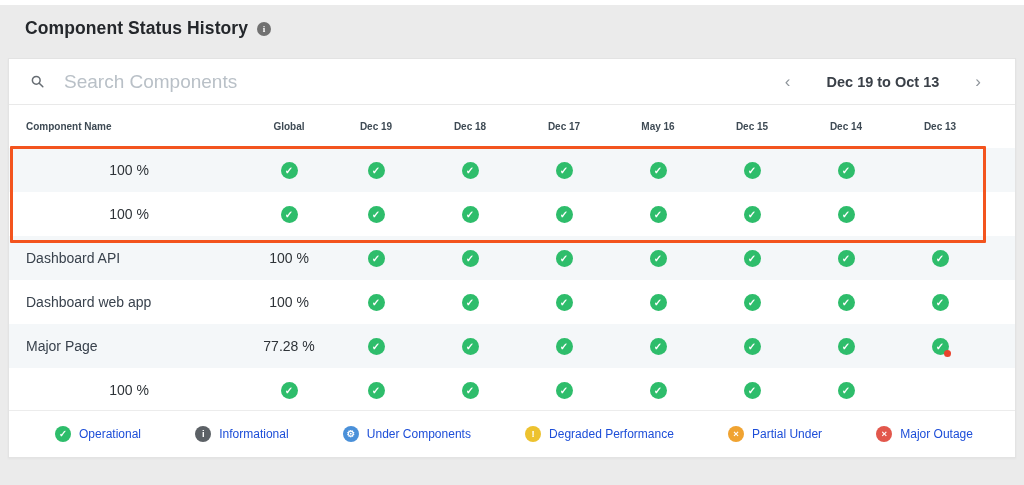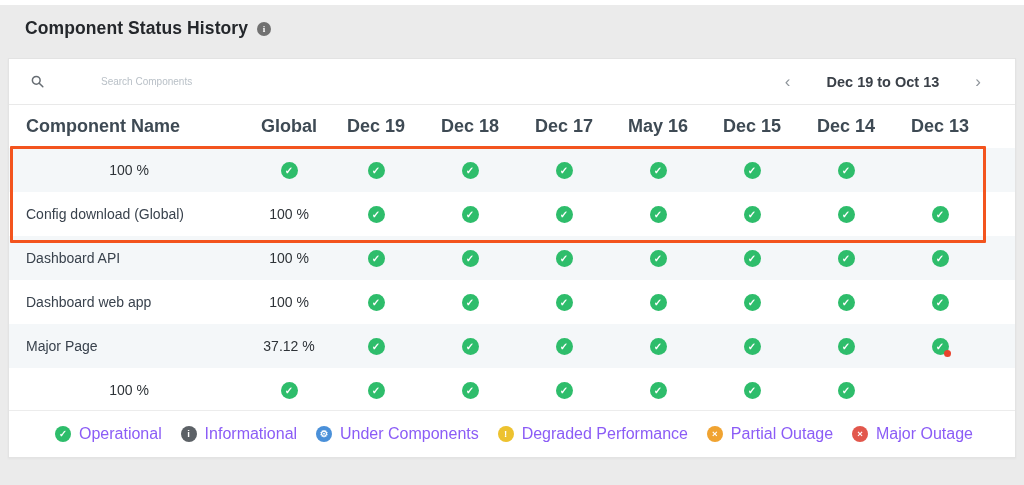--- a/index.html
+++ b/index.html
@@ -37,40 +37,40 @@
   }
 
   
   .toolbar {
     height:46px; display:flex; align-items:center;
     border-bottom:1px solid #e9e9e9;
     padding:0 0 0 21px;
   }
   .search-icon { width:15px; height:15px; margin-right:17px; flex:none; cursor:pointer; }
   .search-input {
-    border:none; outline:none; flex:1; font-size:10px; color:#444;
-    font-family:"Liberation Sans", sans-serif; background:transparent;margin-left:37px;
+    border:none; outline:none; flex:1; font-size:19px; color:#444;
+    font-family:"Liberation Sans", sans-serif; background:transparent;
   }
   .search-input::placeholder { color:#b9c0c7; }
   .date-nav { display:flex; align-items:center; margin-left:auto; padding-right:28px; }
   .chev {
     background:none; border:none; color:#8f959b; font-size:17px; line-height:1;
     cursor:pointer; padding:2px 6px; font-family:"Liberation Sans", sans-serif;
   }
   .range { font-weight:bold; color:#3a4048; font-size:14.5px; margin:0 30px; }
 
   
   .grid-row {
     display:grid;
     grid-template-columns:240px 80px repeat(7, 1fr);
     align-items:center;
     padding-right:28px;
   }
   .thead { height:43px; }
-  .th { font-size:18px; font-weight:bold; color:#3e4a54; text-align:center; }
+  .th { font-size:10px; font-weight:bold; color:#3e4a54; text-align:center; }
   .th.col-name { text-align:left; padding-left:17px; }
   .tr { height:44px; }
   .tr.alt { background:#f4f7f9; }
   .td-name { font-size:14px; color:#39424d; padding-left:17px; }
   .td-uptime { font-size:14px; color:#2e3338; text-align:center; }
   .td-status { display:flex; justify-content:center; }
   .status-icon {
     width:17px; height:17px; border-radius:50%;
     color:#fff; display:flex; align-items:center; justify-content:center;
     font-size:10px; font-weight:bold; position:relative; cursor:pointer;
@@ -94,21 +94,21 @@
     border-top:1px solid #ececec;
     display:flex; align-items:center; justify-content:space-between;
     padding:0 42px 0 46px;
   }
   .legend-item { display:flex; align-items:center; gap:8px; }
   .legend-icon {
     width:16px; height:16px; border-radius:50%; color:#fff;
     display:flex; align-items:center; justify-content:center;
     font-size:9.5px; font-weight:bold; line-height:1; flex:none;
   }
-  .legend-label { font-size:16px; color:#8b5cf6; }
+  .legend-label { font-size:12px; color:#1d4ed8; }
 </style>
 </head>
 <body>
 
 <div class="top-strip"></div>
 
 <div class="page-title-row">
   <h1 class="page-title">Component Status History</h1>
   <span class="info-circle">i</span>
 </div>
@@ -159,21 +159,20 @@
           <span class="status-icon" style="background: rgb(46, 189, 107);">✓</span>
         </div>
         <div class="td-status">
           <span class="status-icon" style="background: rgb(46, 189, 107);">✓</span>
         </div>
         <div class="td-status">
           <span class="status-icon" style="background: rgb(46, 189, 107);">✓</span>
         </div>
       </div>
       <div class="grid-row tr">
-        <div class="td-name">Config download (Global)</div>
         <div class="td-uptime">100 %</div>
         <div class="td-status">
           <span class="status-icon" style="background: rgb(46, 189, 107);">✓</span>
         </div>
         <div class="td-status">
           <span class="status-icon" style="background: rgb(46, 189, 107);">✓</span>
         </div>
         <div class="td-status">
           <span class="status-icon" style="background: rgb(46, 189, 107);">✓</span>
         </div>
@@ -235,21 +234,21 @@
         </div>
         <div class="td-status">
           <span class="status-icon" style="background: rgb(46, 189, 107);">✓</span>
         </div>
         <div class="td-status">
           <span class="status-icon" style="background: rgb(46, 189, 107);">✓</span>
         </div>
       </div>
       <div class="grid-row tr alt">
         <div class="td-name">Major Page</div>
-        <div class="td-uptime">37.12 %</div>
+        <div class="td-uptime">77.28 %</div>
         <div class="td-status">
           <span class="status-icon" style="background: rgb(46, 189, 107);">✓</span>
         </div>
         <div class="td-status">
           <span class="status-icon" style="background: rgb(46, 189, 107);">✓</span>
         </div>
         <div class="td-status">
           <span class="status-icon" style="background: rgb(46, 189, 107);">✓</span>
         </div>
         <div class="td-status">
@@ -305,21 +304,21 @@
       <div class="legend-item">
         <span class="legend-icon" style="background: rgb(74, 144, 217);">⚙</span>
         <span class="legend-label">Under Components</span>
       </div>
       <div class="legend-item">
         <span class="legend-icon" style="background: rgb(237, 194, 47);">!</span>
         <span class="legend-label">Degraded Performance</span>
       </div>
       <div class="legend-item">
         <span class="legend-icon" style="background: rgb(240, 163, 49);">×</span>
-        <span class="legend-label">Partial Outage</span>
+        <span class="legend-label">Partial Under</span>
       </div>
       <div class="legend-item">
         <span class="legend-icon" style="background: rgb(226, 87, 76);">×</span>
         <span class="legend-label">Major Outage</span>
       </div>
     </div>
 
 </div>
 
 </body></html>

